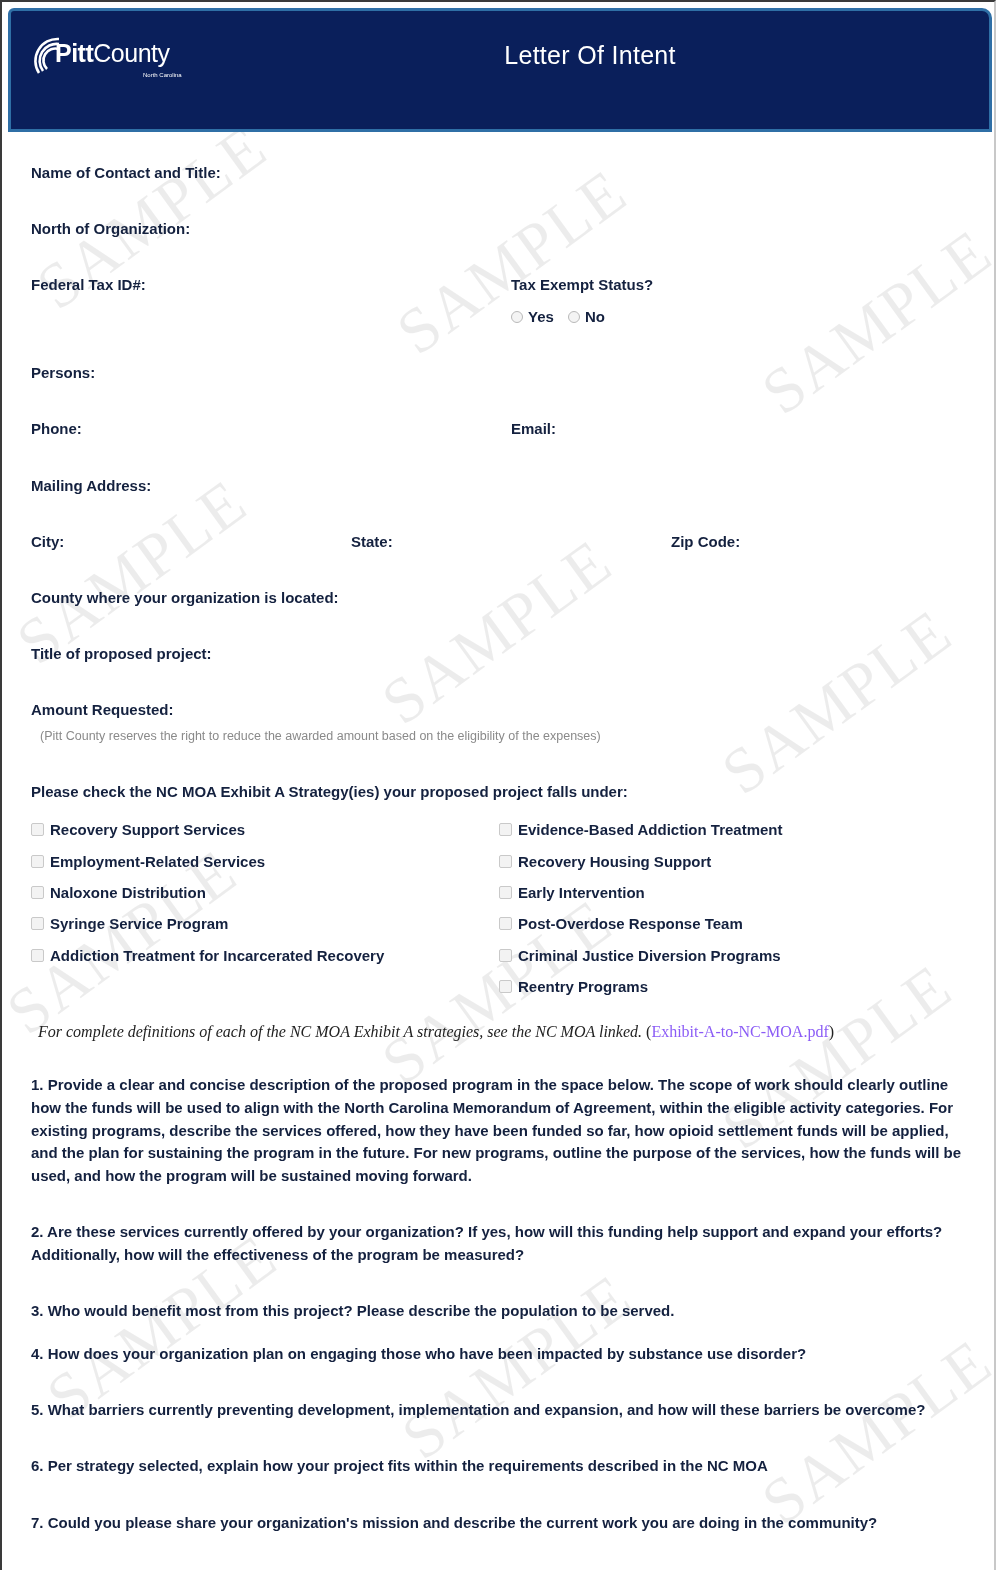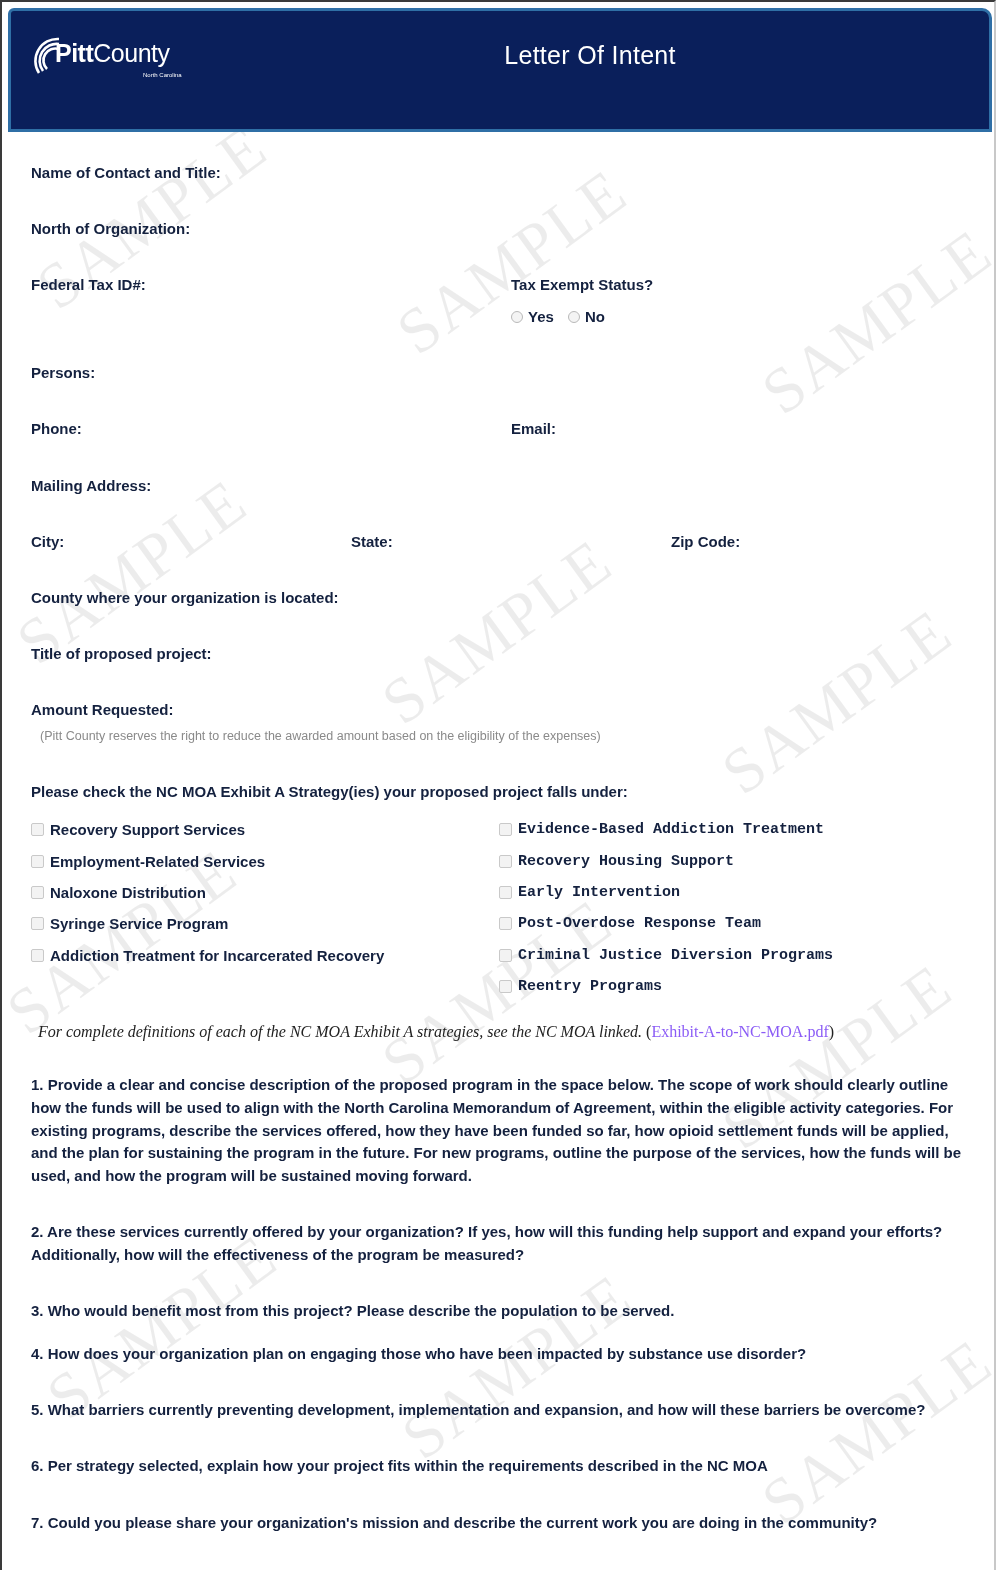--- a/index.html
+++ b/index.html
@@ -234,21 +234,21 @@
     <div class="check-item">
         <span class="cb"></span>
         <span>Syringe Service Program</span>
       </div>
     <div class="check-item">
         <span class="cb"></span>
         <span>Addiction Treatment for Incarcerated Recovery</span>
       </div>
   </div>
 
-  <div class="check-col" style="left:499px;font-family:Liberation Mono, monospace;">
+  <div class="check-col" style="left:499px;">
     <div class="check-item">
         <span class="cb"></span>
         <span>Evidence-Based Addiction Treatment</span>
       </div>
     <div class="check-item">
         <span class="cb"></span>
         <span>Recovery Housing Support</span>
       </div>
     <div class="check-item">
         <span class="cb"></span>

